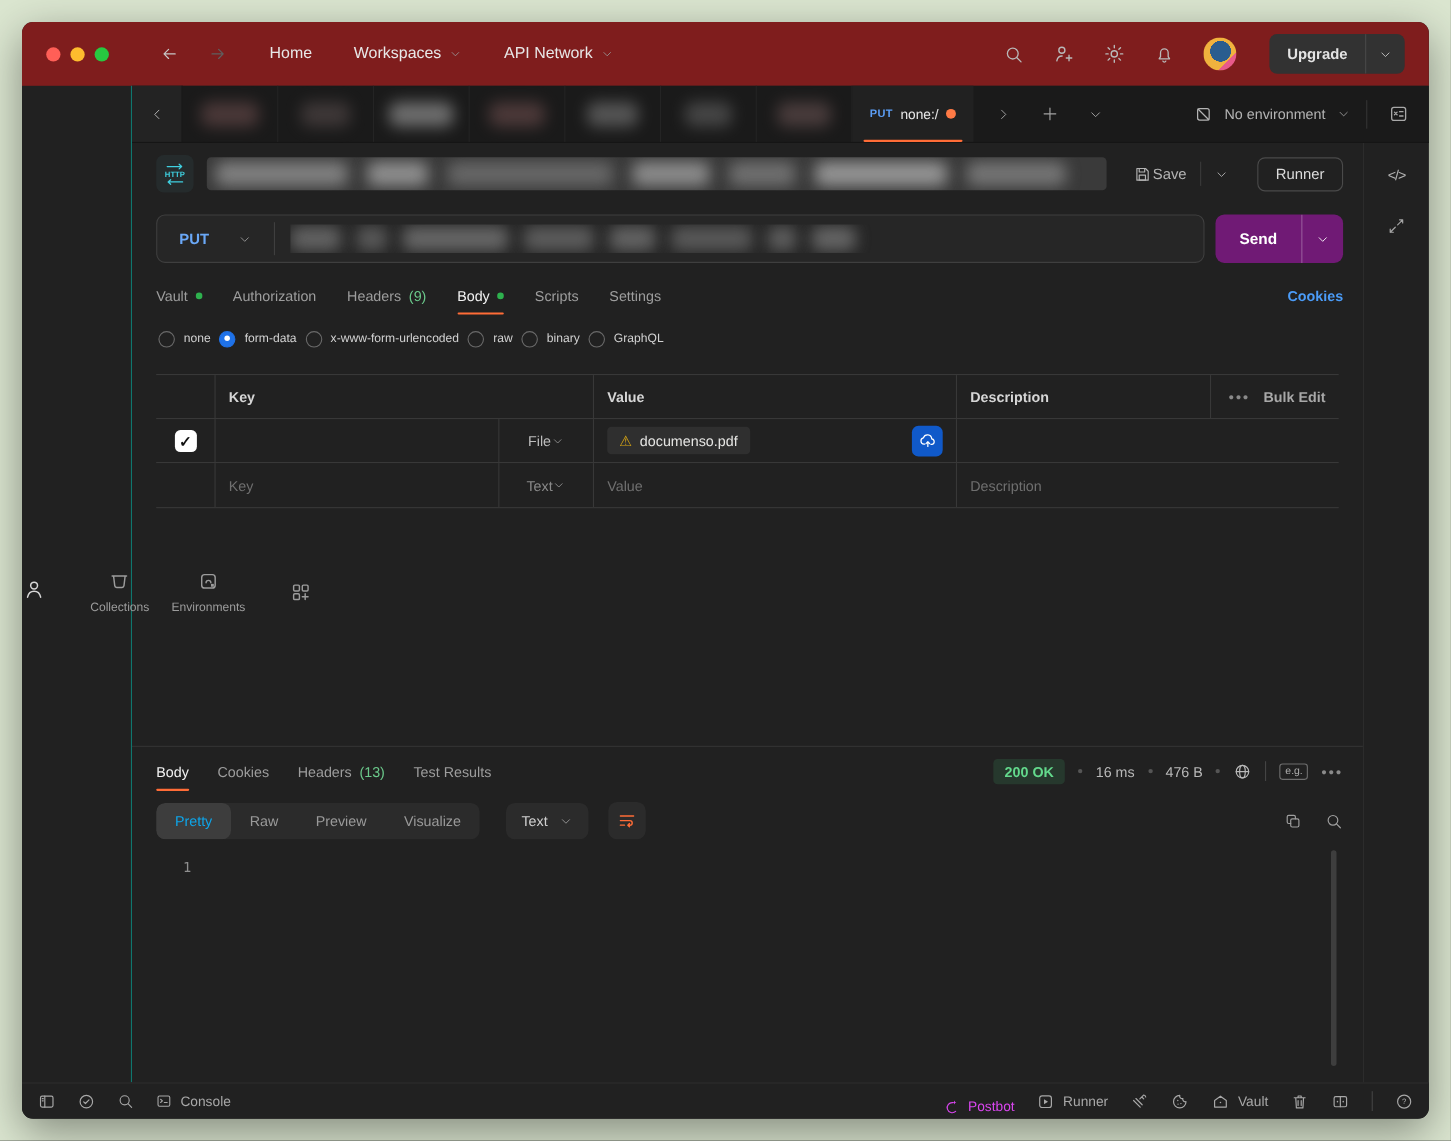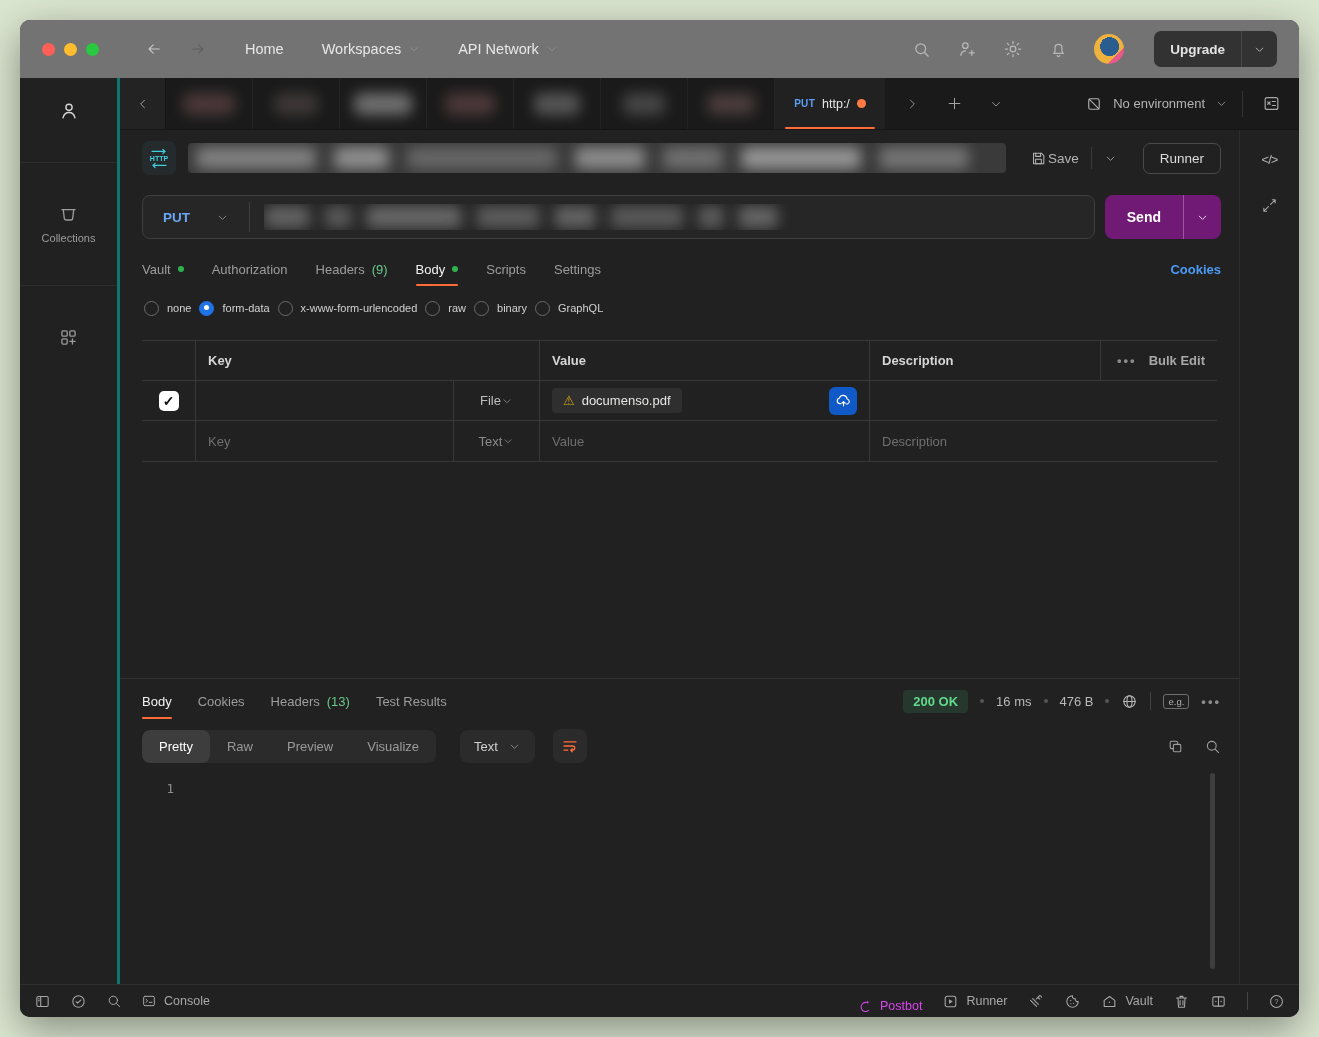--- a/index.html
+++ b/index.html
@@ -6,39 +6,39 @@
   html,body { width:1319px; height:1037px; }
   body { font-family:"Liberation Sans", sans-serif; background:#dbe6d0; overflow:hidden; }
   .window { position:absolute; left:20px; top:20px; width:1279px; height:997px;
     background:#212121; border-radius:10px; overflow:hidden; box-shadow:0 12px 40px rgba(0,0,0,.4);
     display:flex; flex-direction:column; color:#cfcfcf; font-size:13px; }
 
   svg { display:block; }
   .i { stroke:currentColor; fill:none; stroke-width:1.5; stroke-linecap:round; stroke-linejoin:round; }
 
   
-  .titlebar { height:58px; background:#737373; display:flex; align-items:center; padding:16px 22px; flex:0 0 auto; }
+  .titlebar { height:58px; background:#7f1d1d; display:flex; align-items:center; padding:16px 22px; flex:0 0 auto; }
   .traffic { display:flex; gap:9px; margin-right:46px; }
   .light { width:13px; height:13px; border-radius:50%; }
   .navarrows { display:flex; gap:26px; margin-right:38px; color:#c7c7c7; }
   .navarrows .dis { color:#5f5f5f; }
   .tnav { display:flex; gap:38px; align-items:center; color:#e8e8e8; font-size:14.5px; }
   .tnav .dd { display:flex; align-items:center; gap:7px; cursor:default; }
   .chev { color:#9a9a9a; }
   .tb-right { margin-left:auto; display:flex; align-items:center; gap:26px; color:#b9b9b9; }
   .avatar { width:30px; height:30px; border-radius:50%;
     background: linear-gradient(135deg, transparent 72%, #e85a8a 72%),
       radial-gradient(circle at 52% 42%, #2a5d8f 0 40%, transparent 41%), #f0b23e; }
   .upgrade { display:flex; align-items:stretch; background:#323232; border-radius:7px; overflow:hidden; height:36px; margin-left:4px; }
   .upgrade .lbl { padding:0 16px; display:flex; align-items:center; color:#e3e3e3; font-size:13.5px; font-weight:700; }
   .upgrade .caret { display:flex; align-items:center; padding:0 11px; border-left:1px solid #474747; color:#c9c9c9; }
 
   
   .mid { flex:1; display:flex; min-height:0; }
-  .rail { width:100px; flex:0 0 auto; border-right:3px solid #0f766e; display:flex; flex-direction:column; align-items:center; padding-top:14px; color:#a8a8a8;gap:20px; }
+  .rail { width:100px; flex:0 0 auto; border-right:1px solid #0f766e; display:flex; flex-direction:row; align-items:center; padding-top:14px; color:#a8a8a8;gap:20px; }
   .rail .ritem { display:flex; flex-direction:column; align-items:center; gap:7px; padding:13px 0; font-size:11px; color:#9c9c9c; width:100%; }
   .rail .rdiv { width:100%; height:1px; background:#2d2d2d; margin:8px 0; }
   .rail .top-user { color:#d6d6d6; padding:8px 0 12px; }
 
   .center { flex:1; display:flex; flex-direction:column; min-width:0; }
 
   
   .tabstrip { height:52px; background:#1a1a1a; display:flex; align-items:stretch; flex:0 0 auto; border-bottom:1px solid #151515; }
   .ts-back { width:46px; display:flex; align-items:center; justify-content:center; background:#232323; border-right:1px solid #161616; color:#b5b5b5; }
   .ghost-tabs { display:flex; }
@@ -126,21 +126,21 @@
   .response { flex:0 0 auto; height:306px; border-top:1px solid #333; display:flex; flex-direction:column; }
   .resphead { height:44px; display:flex; align-items:center; padding:0 18px 0 22px; gap:26px; color:#9d9d9d; flex:0 0 auto; }
   .statusgrp { margin-left:auto; display:flex; align-items:center; gap:12px; color:#b9b9b9; }
   .okchip { background:rgba(73,196,118,.14); color:#63d98c; padding:4px 10px; border-radius:4px; font-weight:600; }
   .sep { width:4px; height:4px; border-radius:50%; background:#555; }
   .vr2 { width:1px; height:18px; background:#444; }
   .egbadge { border:1px solid #6f6f6f; border-radius:3px; font-size:9.5px; padding:1px 4px; color:#b0b0b0; }
   .resptools { height:46px; display:flex; align-items:center; padding:0 18px 0 22px; gap:10px; flex:0 0 auto; }
   .segmented { display:flex; background:#2b2b2b; border-radius:8px; padding:0; overflow:hidden; }
   .seg { padding:9px 17px; color:#9a9a9a; font-size:13px; }
-  .seg.active { background:#3d3d3d; color:#ffffff; border-radius:8px; }
+  .seg.active { background:#3d3d3d; color:#0ea5e9; border-radius:8px; }
   .textdd { margin-left:14px; display:flex; align-items:center; gap:10px; background:#2b2b2b; border-radius:8px; padding:9px 14px; color:#d0d0d0; }
   .wrapbtn { margin-left:8px; width:34px; height:34px; background:#2b2b2b; border-radius:8px; display:flex; align-items:center; justify-content:center; color:#ff6c37; }
   .tools-right { margin-left:auto; display:flex; gap:20px; color:#9f9f9f; }
   .codearea { flex:1; position:relative; padding:12px 0 0 0; }
   .lineno { position:absolute; left:34px; top:12px; width:20px; text-align:right; color:#8f8f8f; font-family:"DejaVu Sans Mono",monospace; font-size:12.5px; }
   .vscroll { position:absolute; right:24px; top:4px; width:5px; height:196px; background:#3e3e3e; border-radius:3px; }
 
   
   .footer { height:33px; flex:0 0 auto; border-top:1px solid #2e2e2e; display:flex; align-items:center; padding:0 14px; gap:19px; color:#a8a8a8; font-size:12.5px; background:#212121; }
   .fitem { display:flex; align-items:center; gap:7px; }
@@ -237,20 +237,30 @@
         </div>
       <div class="rdiv"></div>
       <div class="ritem">
         <span>
             <svg class="i" width="21" height="21" viewBox="0 0 24 24">
               <path d="M4.5 6.5h15M6 6.5l1.2 10a2 2 0 0 0 2 1.8h5.6a2 2 0 0 0 2-1.8l1.2-10"></path>
             </svg>
           </span>
         <span>Collections</span>
       </div>
+      <div class="ritem">
+        <span>
+            <svg class="i" width="21" height="21" viewBox="0 0 24 24">
+              <rect x="5" y="5" width="14" height="14" rx="3"></rect>
+              <path d="M9.5 13.5a2.5 2.5 0 1 1 5 0"></path>
+              <rect x="14.6" y="14.6" width="3" height="3" fill="currentColor" stroke="none"></rect>
+            </svg>
+          </span>
+        <span>Environments</span>
+      </div>
       <div class="rdiv"></div>
       <div class="ritem">
         <svg class="i" width="21" height="21" viewBox="0 0 24 24">
             <rect x="4.5" y="4.5" width="6" height="6" rx="1.2"></rect>
             <rect x="13.5" y="4.5" width="6" height="6" rx="1.2"></rect>
             <rect x="4.5" y="13.5" width="6" height="6" rx="1.2"></rect>
             <path d="M16.5 13.5v6M13.5 16.5h6"></path>
           </svg>
       </div>
     </aside>
@@ -281,21 +291,21 @@
             </div>
           <div class="ghost-tab">
               <div class="blob" style="width:42px;background:#555"></div>
             </div>
           <div class="ghost-tab">
               <div class="blob" style="width:48px;background:#5a4848"></div>
             </div>
         </div>
         <div class="tab-active">
           <span class="tab-method">PUT</span>
-          <span class="tab-title">http:/</span>
+          <span class="tab-title">none:/</span>
           <span class="dirty-dot"></span>
         </div>
         <div class="ts-ctl">
           <span class="ts-btn">
               <svg class="i" width="14" height="14" viewBox="0 0 24 24">
                 <path d="M9.5 5.5L16 12l-6.5 6.5"></path>
               </svg>
             </span>
           <span class="ts-btn">
               <svg class="i" width="17" height="17" viewBox="0 0 24 24">

